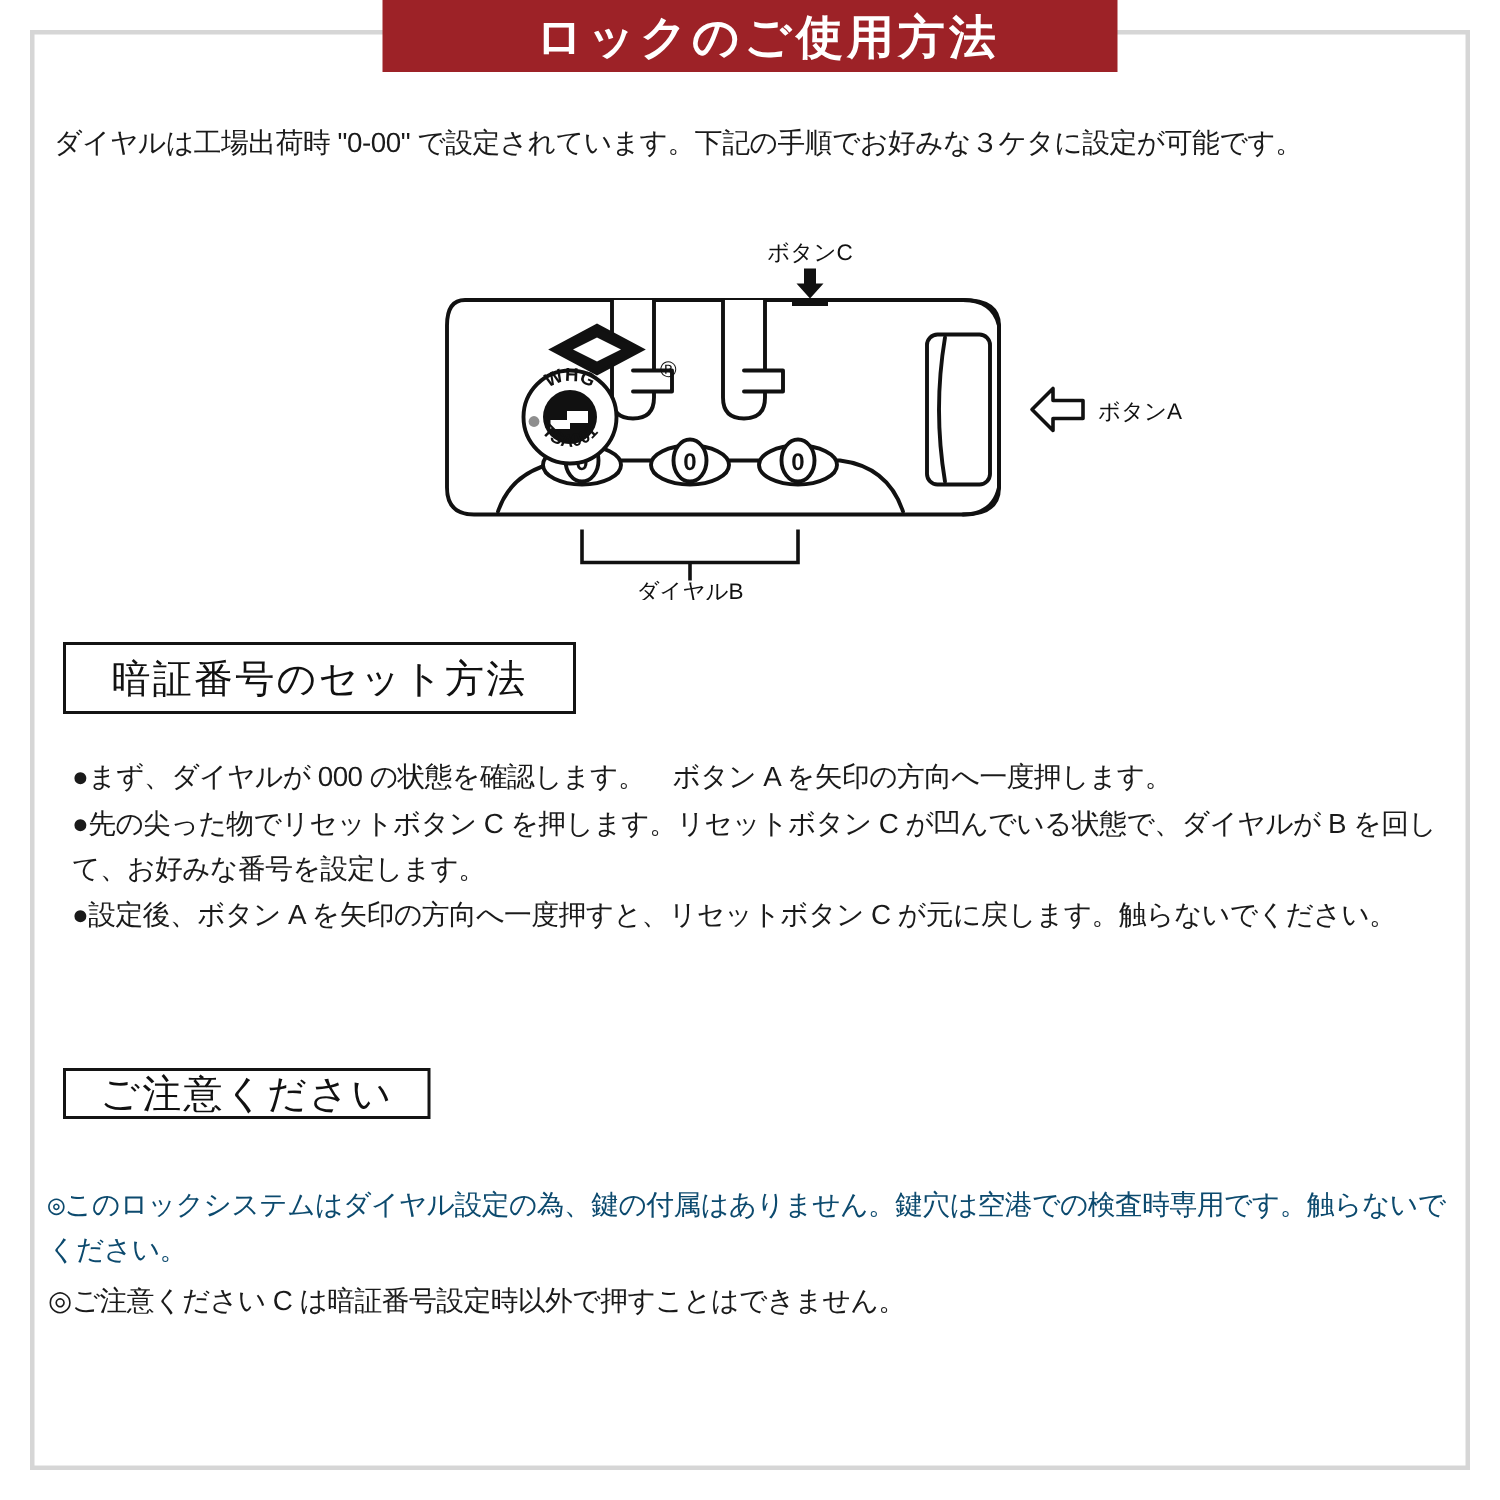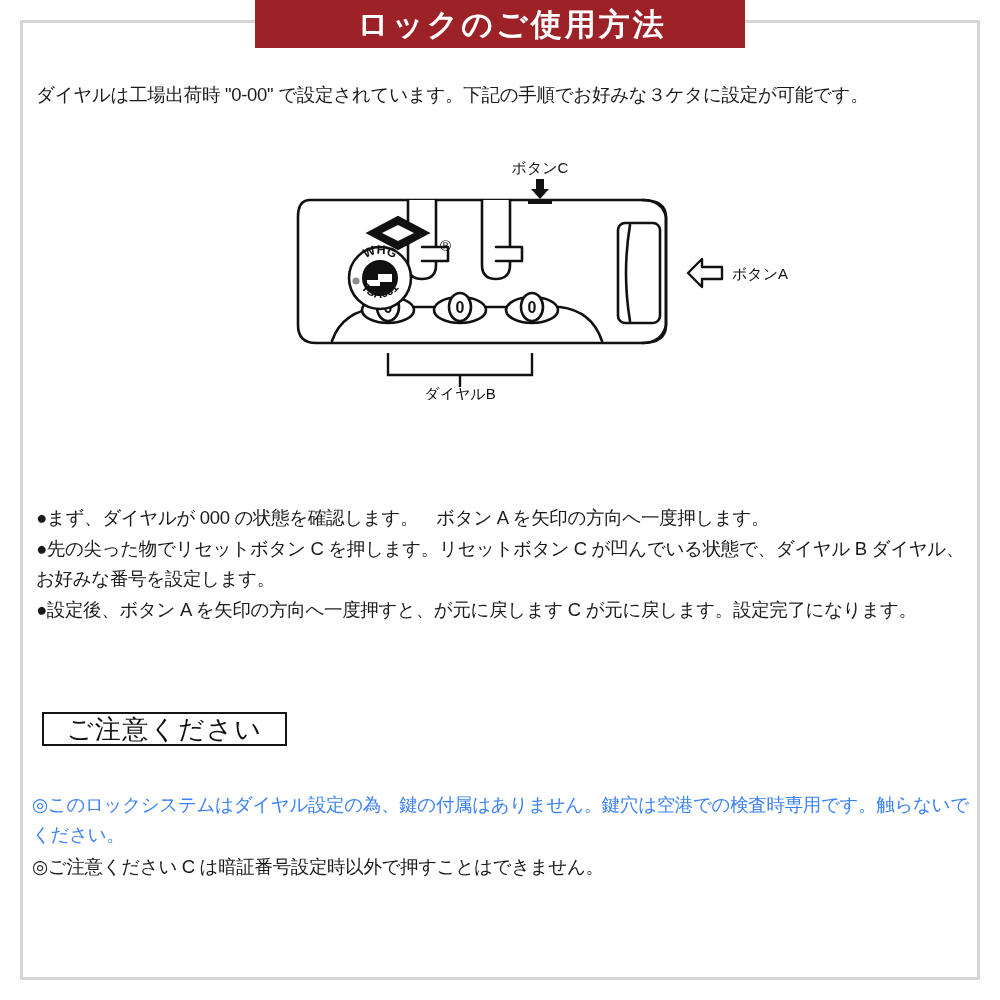--- a/index.html
+++ b/index.html
@@ -107,39 +107,39 @@
   #heading-caution {
     left: 42px;
     top: 712px;
     width: 245px;
     height: 34px;
   }
 
   
   .steps-list {
     position: absolute;
-    left: 36px;
+    left: 48px;
     top: 503px;
     width: 934px;
   }
   .notes-list {
     position: absolute;
     left: 32px;
     top: 790px;
     width: 940px;
   }
   .para {
     font-size: 18.5px;
     line-height: 30px;
     letter-spacing: -0.35px;
     color: #1a1a1a;
     margin: 0 0 1px 0;
     text-indent: 0;
   }
-  .para.red { color: #3b82f6; }
+  .para.red { color: #0c4a6e; font-family: Liberation Mono, monospace; }
   .notes-list .para { line-height: 30px; margin-bottom: 2px; }
 </style>
 </head>
 <body>
 
 <div id="page-frame"></div>
 
 <div id="content">
 
   <div class="intro">ダイヤルは工場出荷時 "0-00" で設定されています。下記の手順でお好みな３ケタに設定が可能です。</div>
@@ -220,25 +220,28 @@
       <text x="462" y="124" font-family="Liberation Sans, sans-serif" font-size="15" fill="#111111">ボタンA</text>
 
       <g stroke="#111111" stroke-width="2.4" fill="none">
         <path d="M 118 198 L 118 220 L 262 220 L 262 198"></path>
         <path d="M 190 220 L 190 232"></path>
       </g>
       <text x="190" y="244" font-family="Liberation Sans, sans-serif" font-size="15" fill="#111111" text-anchor="middle">ダイヤルB</text>
     </svg>
   </div>
 
+  <div class="section-heading" id="heading-setcode">
+    <span>暗証番号のセット方法</span>
+  </div>
 
   <div class="steps-list">
     <p class="para">●まず、ダイヤルが 000 の状態を確認します。　ボタン A を矢印の方向へ一度押します。</p>
-    <p class="para">●先の尖った物でリセットボタン C を押します。リセットボタン C が凹んでいる状態で、ダイヤル B ダイヤル、お好みな番号を設定します。</p>
-    <p class="para">●設定後、ボタン A を矢印の方向へ一度押すと、が元に戻します C が元に戻します。設定完了になります。</p>
+    <p class="para">●先の尖った物でリセットボタン C を押します。リセットボタン C が凹んでいる状態で、ダイヤルが B を回して、お好みな番号を設定します。</p>
+    <p class="para">●設定後、ボタン A を矢印の方向へ一度押すと、リセットボタン C が元に戻します。触らないでください。</p>
   </div>
 
   <div class="section-heading" id="heading-caution">
     <span>ご注意ください</span>
   </div>
 
   <div class="notes-list">
     <p class="para red">◎このロックシステムはダイヤル設定の為、鍵の付属はありません。鍵穴は空港での検査時専用です。触らないでください。</p>
     <p class="para">◎ご注意ください C は暗証番号設定時以外で押すことはできません。</p>
   </div>

